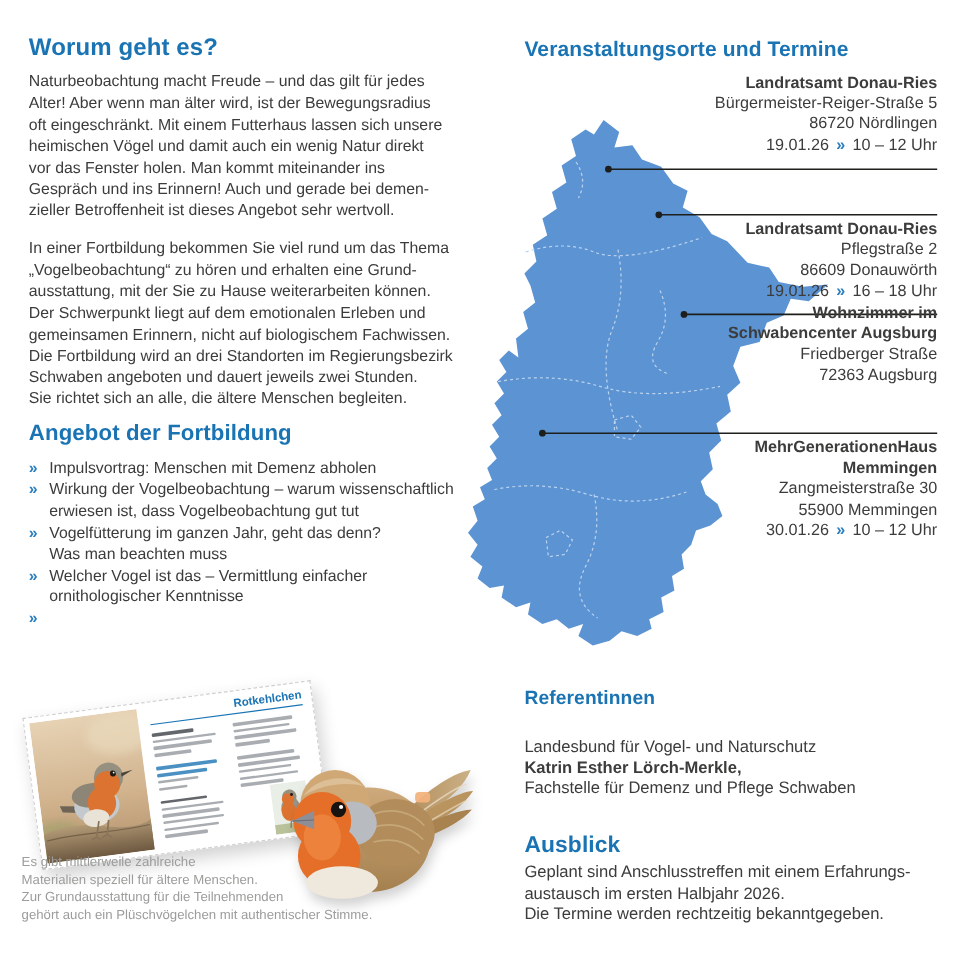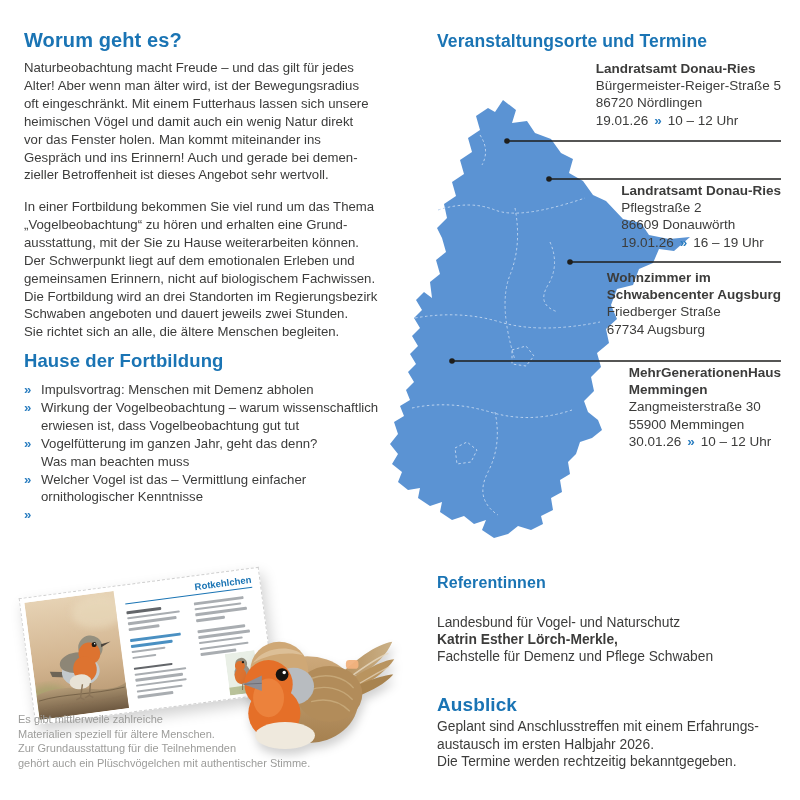--- a/index.html
+++ b/index.html
@@ -20,24 +20,24 @@
   #p-about{left:24px;top:59px;width:410px;font-size:13.2px;line-height:17.9px;}
   #p-training{left:24px;top:198px;width:410px;font-size:13.2px;line-height:17.9px;}
   #h-content{left:24px;top:350px;font-size:18.5px;}
   #list{left:24px;top:381px;width:414px;font-size:13.2px;line-height:17.9px;}
   .li{display:flex;align-items:flex-start;}
   .li .gm{width:17px;flex:0 0 17px;}
   .gm{color:var(--accent);font-weight:bold;}
   
   #h-events{left:437px;top:31px;font-size:17.5px;}
   #map-svg{left:390px;top:60px;width:400px;height:480px;}
-  .loc{right:19px;font-size:13.5px;line-height:17.2px;}
+  .loc{right:19px;text-align:right;font-size:13.5px;line-height:17.2px;}
   .loc-name{font-weight:bold;}
   .loc-date .gm{margin:0 6px;}
-  #loc-0{top:60px;} #loc-1{top:182px;} #loc-2{top:269px;} #loc-3{top:364px;}
+  #loc-0{top:60px;} #loc-1{top:182px;} #loc-2{top:252px;} #loc-3{top:364px;}
   
   #h-speakers{left:437px;top:574px;font-size:16px;}
   #speakers{left:437px;top:614px;font-size:13.8px;line-height:17.2px;}
   .sp-name{font-weight:bold;}
   #h-outlook{left:437px;top:694px;font-size:19px;}
   #p-outlook{left:437px;top:718px;width:330px;font-size:13.8px;line-height:17.6px;}
   
   #card{
     left:26px;top:582px;width:242px;height:128px;background:#fff;z-index:1;
     transform:rotate(-7.5deg);transform-origin:50% 50%;
@@ -75,21 +75,21 @@
 Die Fortbildung wird an drei Standorten im Regierungsbezirk
 Schwaben angeboten und dauert jeweils zwei Stunden.
 Sie richtet sich an alle, die ältere Menschen begleiten.</div>
   <div class="abs preline" id="p-about">Naturbeobachtung macht Freude – und das gilt für jedes
 Alter! Aber wenn man älter wird, ist der Bewegungsradius
 oft eingeschränkt. Mit einem Futterhaus lassen sich unsere
 heimischen Vögel und damit auch ein wenig Natur direkt
 vor das Fenster holen. Man kommt miteinander ins
 Gespräch und ins Erinnern! Auch und gerade bei demen-
 zieller Betroffenheit ist dieses Angebot sehr wertvoll.</div>
-  <div class="abs h-blue" id="h-content">Hause der Fortbildung</div>
+  <div class="abs h-blue" id="h-content">Angebot der Fortbildung</div>
 
   <div class="abs" id="list">
     <div class="li">
       <span class="gm">»</span>
       <span class="preline">Impulsvortrag: Menschen mit Demenz abholen</span>
     </div>
     <div class="li">
       <span class="gm">»</span>
       <span class="preline">Wirkung der Vogelbeobachtung – warum wissenschaftlich
 erwiesen ist, dass Vogelbeobachtung gut tut</span>
@@ -141,27 +141,27 @@
   <div class="abs loc" id="loc-0">
     <div class="loc-name preline">Landratsamt Donau-Ries</div>
     <div>Bürgermeister-Reiger-Straße 5</div>
     <div>86720 Nördlingen</div>
     <div class="loc-date"><span>19.01.26</span><span class="gm">»</span><span>10 – 12 Uhr</span></div>
   </div>
   <div class="abs loc" id="loc-1">
     <div class="loc-name preline">Landratsamt Donau-Ries</div>
     <div>Pflegstraße 2</div>
     <div>86609 Donauwörth</div>
-    <div class="loc-date"><span>19.01.26</span><span class="gm">»</span><span>16 – 19 Uhr</span></div>
+    <div class="loc-date"><span>19.01.26</span><span class="gm">»</span><span>16 – 18 Uhr</span></div>
   </div>
   <div class="abs loc" id="loc-2">
     <div class="loc-name preline">Wohnzimmer im
 Schwabencenter Augsburg</div>
     <div>Friedberger Straße</div>
-    <div>67734 Augsburg</div>
+    <div>72363 Augsburg</div>
   </div>
   <div class="abs loc" id="loc-3">
     <div class="loc-name preline">MehrGenerationenHaus
 Memmingen</div>
     <div>Zangmeisterstraße 30</div>
     <div>55900 Memmingen</div>
     <div class="loc-date"><span>30.01.26</span><span class="gm">»</span><span>10 – 12 Uhr</span></div>
   </div>
 
   <div class="abs h-blue" id="h-speakers">Referentinnen</div>

